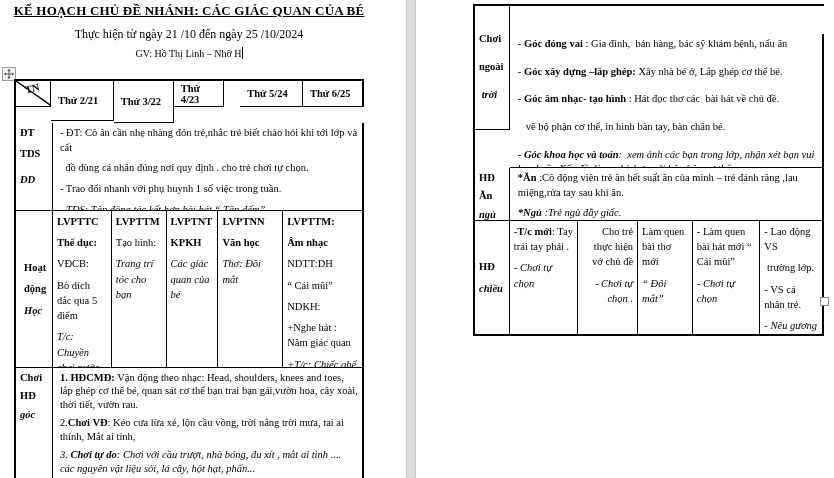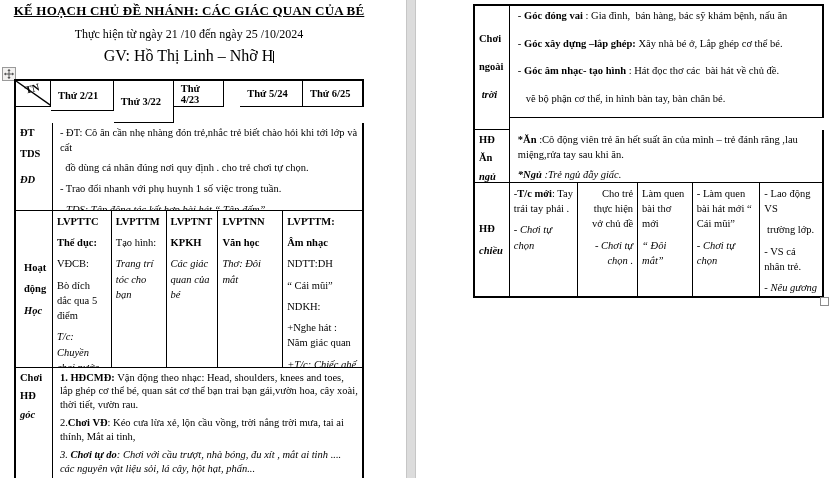--- a/index.html
+++ b/index.html
@@ -8,21 +8,21 @@
   .stage { position:relative; width:834px; height:478px; background:#ffffff; }
 
   
   .divider { position:absolute; left:406px; top:0; width:10px; height:478px;
     background:#dcdcdc; border-left:1px solid #c6c6c6; border-right:1px solid #c6c6c6; }
 
   
   .doc-header { position:absolute; left:0; top:3px; width:378px; text-align:center; }
   .doc-title { font-size:13px; font-weight:bold; text-decoration:underline; margin-bottom:8px; letter-spacing:.2px; }
   .doc-sub { font-size:12px; margin-bottom:5px; }
-  .doc-gv { font-size:16px; }
+  .doc-gv { font-size:10px; }
   .caret { display:inline-block; width:1px; height:12px; background:#000; vertical-align:-2px; }
 
   
   .move-handle { position:absolute; left:2px; top:67px; width:14px; height:14px;
     background:#f2f1f0; border:1px solid #9a9a9a; display:flex; align-items:center; justify-content:center; }
 
   
   .tbl { position:absolute; border-top:2px solid #000; border-left:2px solid #000; background:#fff; }
   .tr { display:flex; }
   .td { border-right:1px solid #000; border-bottom:1px solid #000; padding:3px 4px; overflow:hidden; }
@@ -80,21 +80,21 @@
 
   <div class="tbl ltbl">
 
     <div class="tr">
       <div class="td corner" style="width:37px;height:26px;">
         <svg width="37" height="26">
           <line x1="0" y1="0" x2="37" y2="26" stroke="#000" stroke-width="1.4"></line>
         </svg>
         <span class="tn">TN</span>
       </div>
-      <div class="td th hdr-cell" style="width:66px;height:30px;">Thứ 2/21</div>
+      <div class="td th hdr-cell" style="width:66px;height:40px;">Thứ 2/21</div>
       <div class="td th hdr-cell" style="width:63px;height:42px;">Thứ 3/22</div>
       <div class="td th hdr-cell" style="width:53px;height:26px;">Thứ 4/23</div>
       <div class="td th hdr-cell" style="width:66px;height:26px;margin-left:16px;">Thứ 5/24</div>
       <div class="td th hdr-cell" style="width:64px;height:26px;">Thứ 6/25</div>
     </div>
 
     <div class="tr">
       <div class="td label-cell roomy" style="width:37px;height:88px;">
           <div class="para"><span class="b">ĐT</span></div>
           <div class="para"><span class="b">TDS</span></div>
@@ -164,21 +164,21 @@
   <div class="divider"></div>
 
   <div class="tbl rtbl">
 
     <div class="tr">
       <div class="td label-cell" style="width:35px;height:124px;padding-top:25px;">
           <div class="para sp"><span class="b">Chơi</span></div>
           <div class="para sp"><span class="b">ngoài</span></div>
           <div class="para"><span class="b"> trời</span></div>
         </div>
-      <div class="td roomy" style="width:316px;height:112px;padding-left:8px;">
+      <div class="td roomy" style="width:316px;height:134px;padding-left:8px;margin-top:28px;">
           <div class="para sp"><span>- </span><span class="b">Góc đóng vai</span><span> : Gia đình,  bán hàng, bác sỹ khám bệnh, nấu ăn</span></div>
           <div class="para sp"><span>- </span><span class="b">Góc xây dựng –lắp ghép:</span><span> Xây nhà bé ở, Lắp ghép cơ thể bé.</span></div>
           <div class="para sp"><span>- </span><span class="b">Góc âm nhạc- tạo hình</span><span> : Hát đọc thơ các  bài hát về chủ đề.</span></div>
           <div class="para sp"><span>   vẽ bộ phận cơ thể, in hình bàn tay, bàn chân bé.</span></div>
           <div class="para sp"><span>- </span><span class="b">Góc khoa học và toán</span><span>:  xem ảnh các bạn trong lớp, nhận xét bạn vui hay buồn.Xếp đồ dùng phù hợp với bộ phận cơ thể,</span></div>
         </div>
     </div>
 
     <div class="tr">
       <div class="td label-cell tight" style="width:35px;height:53px;">

